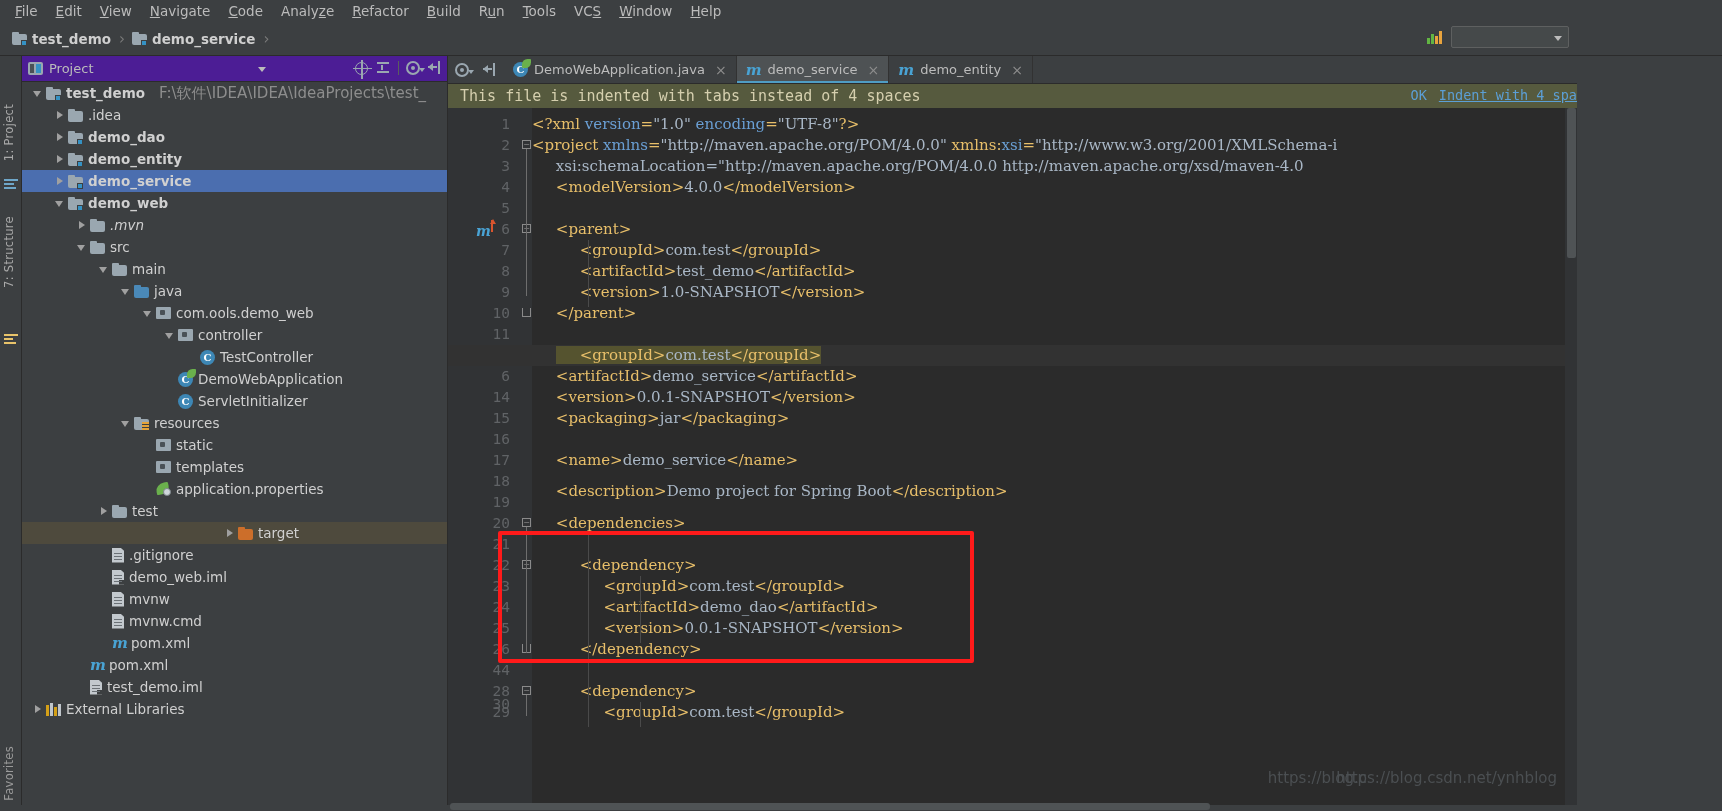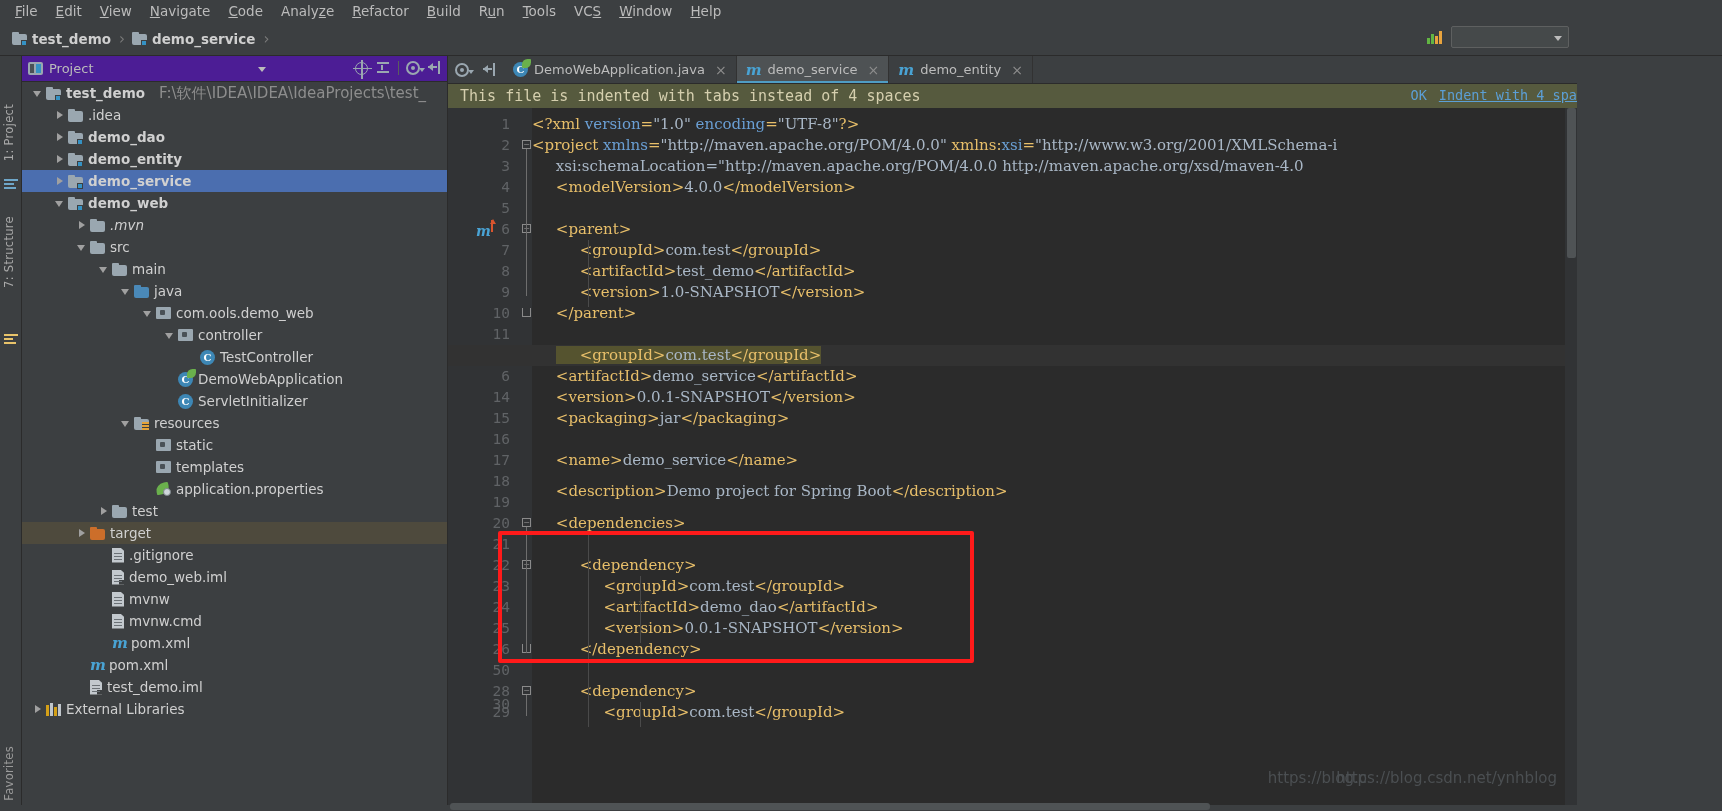--- a/index.html
+++ b/index.html
@@ -579,21 +579,21 @@
           <span class="tlabel">application.properties</span>
         </div>
         <div class="trow" style="padding-left: 74px;">
           <span class="twisty closed"></span>
           <span class="ico-folder plain">
             <span class="tab"></span>
             <span class="body"></span>
           </span>
           <span class="tlabel">test</span>
         </div>
-        <div class="trow hl" style="padding-left: 52px;">
+        <div class="trow hl" style="padding-left: 52px; justify-content: center;">
           <span class="twisty closed"></span>
           <span class="ico-folder orange plain">
             <span class="tab"></span>
             <span class="body"></span>
           </span>
           <span class="tlabel">target</span>
         </div>
         <div class="trow" style="padding-left: 74px;">
           <span class="twisty"></span>
           <span class="ico-file"></span>
@@ -701,21 +701,21 @@
           <div class="ln" style="top: 342px;">17</div>
           <div class="ln" style="top: 363px;">18</div>
           <div class="ln" style="top: 384px;">19</div>
           <div class="ln" style="top: 405px;">20</div>
           <div class="ln" style="top: 426px;">21</div>
           <div class="ln" style="top: 447px;">22</div>
           <div class="ln" style="top: 468px;">23</div>
           <div class="ln" style="top: 489px;">24</div>
           <div class="ln" style="top: 510px;">25</div>
           <div class="ln" style="top: 531px;">26</div>
-          <div class="ln" style="top: 552px;">50</div>
+          <div class="ln" style="top: 552px;">44</div>
           <div class="ln" style="top: 573px;">28</div>
           <div class="ln" style="top: 594px;">29</div>
           <div class="ln" style="top: 586px;">30</div>
           <div class="gutter-mvn" style="top: 113px;"><span class="m">m</span><span class="arr"></span></div>
         </div>
       <div class="foldstrip" id="foldstrip">
           <div class="fold" style="top: 32px;">−</div>
           <div class="fold" style="top: 116px;">−</div>
           <div class="foldend" style="top: 200px;"></div>
           <div class="fold" style="top: 410px;">−</div>

